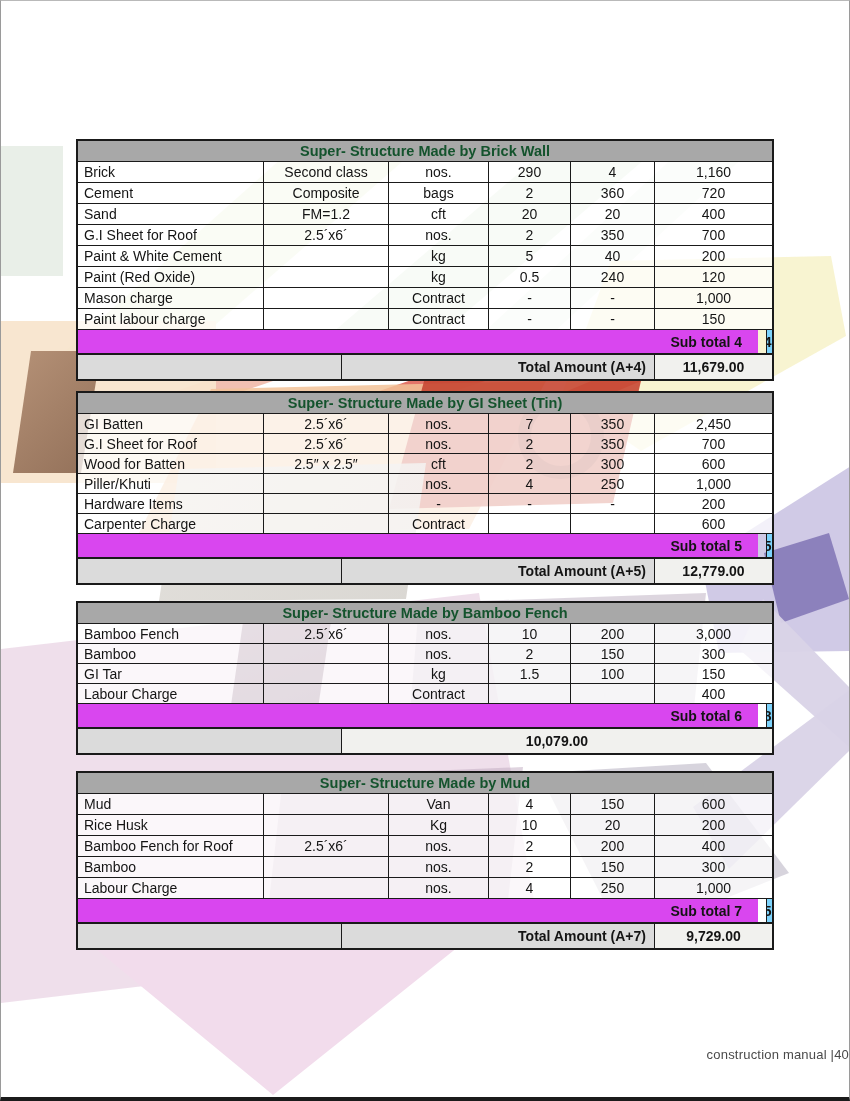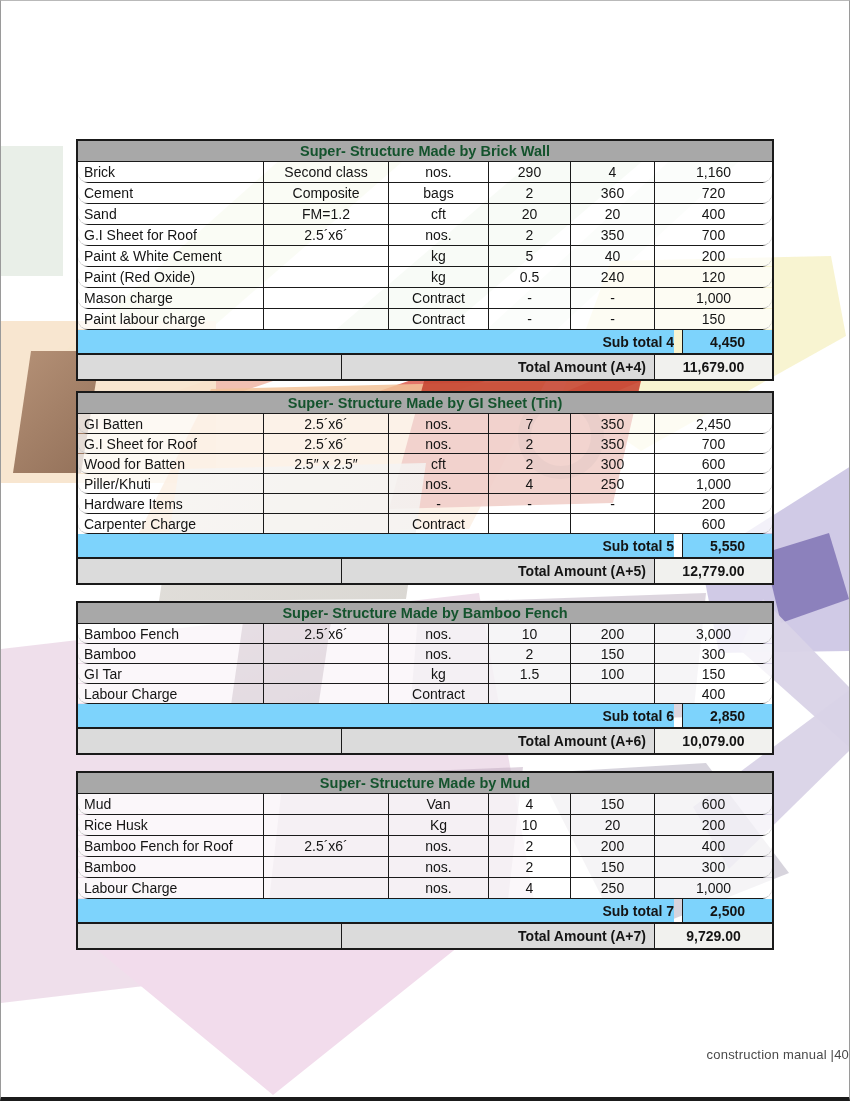--- a/index.html
+++ b/index.html
@@ -26,38 +26,38 @@
     border:2px solid #1a1a1a;
     z-index:2;
     font-size:14px;
   }
   .t-header{
     height:20px;display:flex;align-items:center;justify-content:center;
     background:#a8a8a8;border-bottom:1px solid #1a1a1a;
     font-weight:bold;font-size:14.5px;color:#14532d;
   }
   .row{display:flex;border-bottom:1px solid #1a1a1a;background:transparent;}
-  .t-rows .row{height:20px;border-radius:10px;}
+  .t-rows .row{height:20px;}
   .t2 .t-rows .row,.t3 .t-rows .row{height:19px;}
   .t4 .t-rows .row{height:20px;}
   .cell{
     box-sizing:border-box;display:flex;align-items:center;justify-content:center;
     background:rgba(255,255,255,0.74);
     overflow:hidden;white-space:nowrap;
   }
   .cell + .cell{border-left:1px solid #1a1a1a;}
   .c-item{width:185px;justify-content:flex-start;padding-left:6px;}
   .c-spec{width:125px;}
   .c-unit{width:100px;}
   .c-qty{width:82px;}
   .c-rate{width:84px;}
   .c-amount{flex:1;}
   
   .subtotal-row{height:23px;font-weight:bold;}
-  .subtotal-row .sub-label{width:596px;justify-content:flex-end;padding-right:0;background:#7dd3fc;}
+  .subtotal-row .sub-label{width:680px;justify-content:flex-end;padding-right:16px;background:#d946ef;}
   .subtotal-row .sub-value{flex:1;background:#7dd3fc;margin-left:8px;}
   .total-row{height:24px;border-bottom:none;border-top:1px solid #1a1a1a;font-weight:bold;}
   .total-row .tot-empty{width:263px;background:#dbdbdb;}
   .total-row .tot-label{width:313px;justify-content:flex-end;padding-right:8px;background:#dbdbdb;}
   .total-row .tot-value{flex:1;background:#f1f1ee;}
   
   .footer{
     position:absolute;left:0;right:0;top:1046px;
     text-align:right;font-size:13px;color:#4a4a4a;z-index:2;
     letter-spacing:.2px;
@@ -278,21 +278,20 @@
       <div class="cell c-rate"></div>
       <div class="cell c-amount">400</div>
     </div>
       </div>
     <div class="row subtotal-row">
       <div class="cell sub-label">Sub total 6</div>
       <div class="cell sub-value">2,850</div>
     </div>
     <div class="row total-row">
       <div class="cell tot-empty"></div>
-      <div class="cell tot-label">Total Amount (A+6)</div>
       <div class="cell tot-value">10,079.00</div>
     </div>
   </div>
 
   <div class="ctable t4" style="top:770px;">
     <div class="t-header">
       <span>Super- Structure Made by Mud</span>
     </div>
     <div class="t-rows">
         <div class="row">

